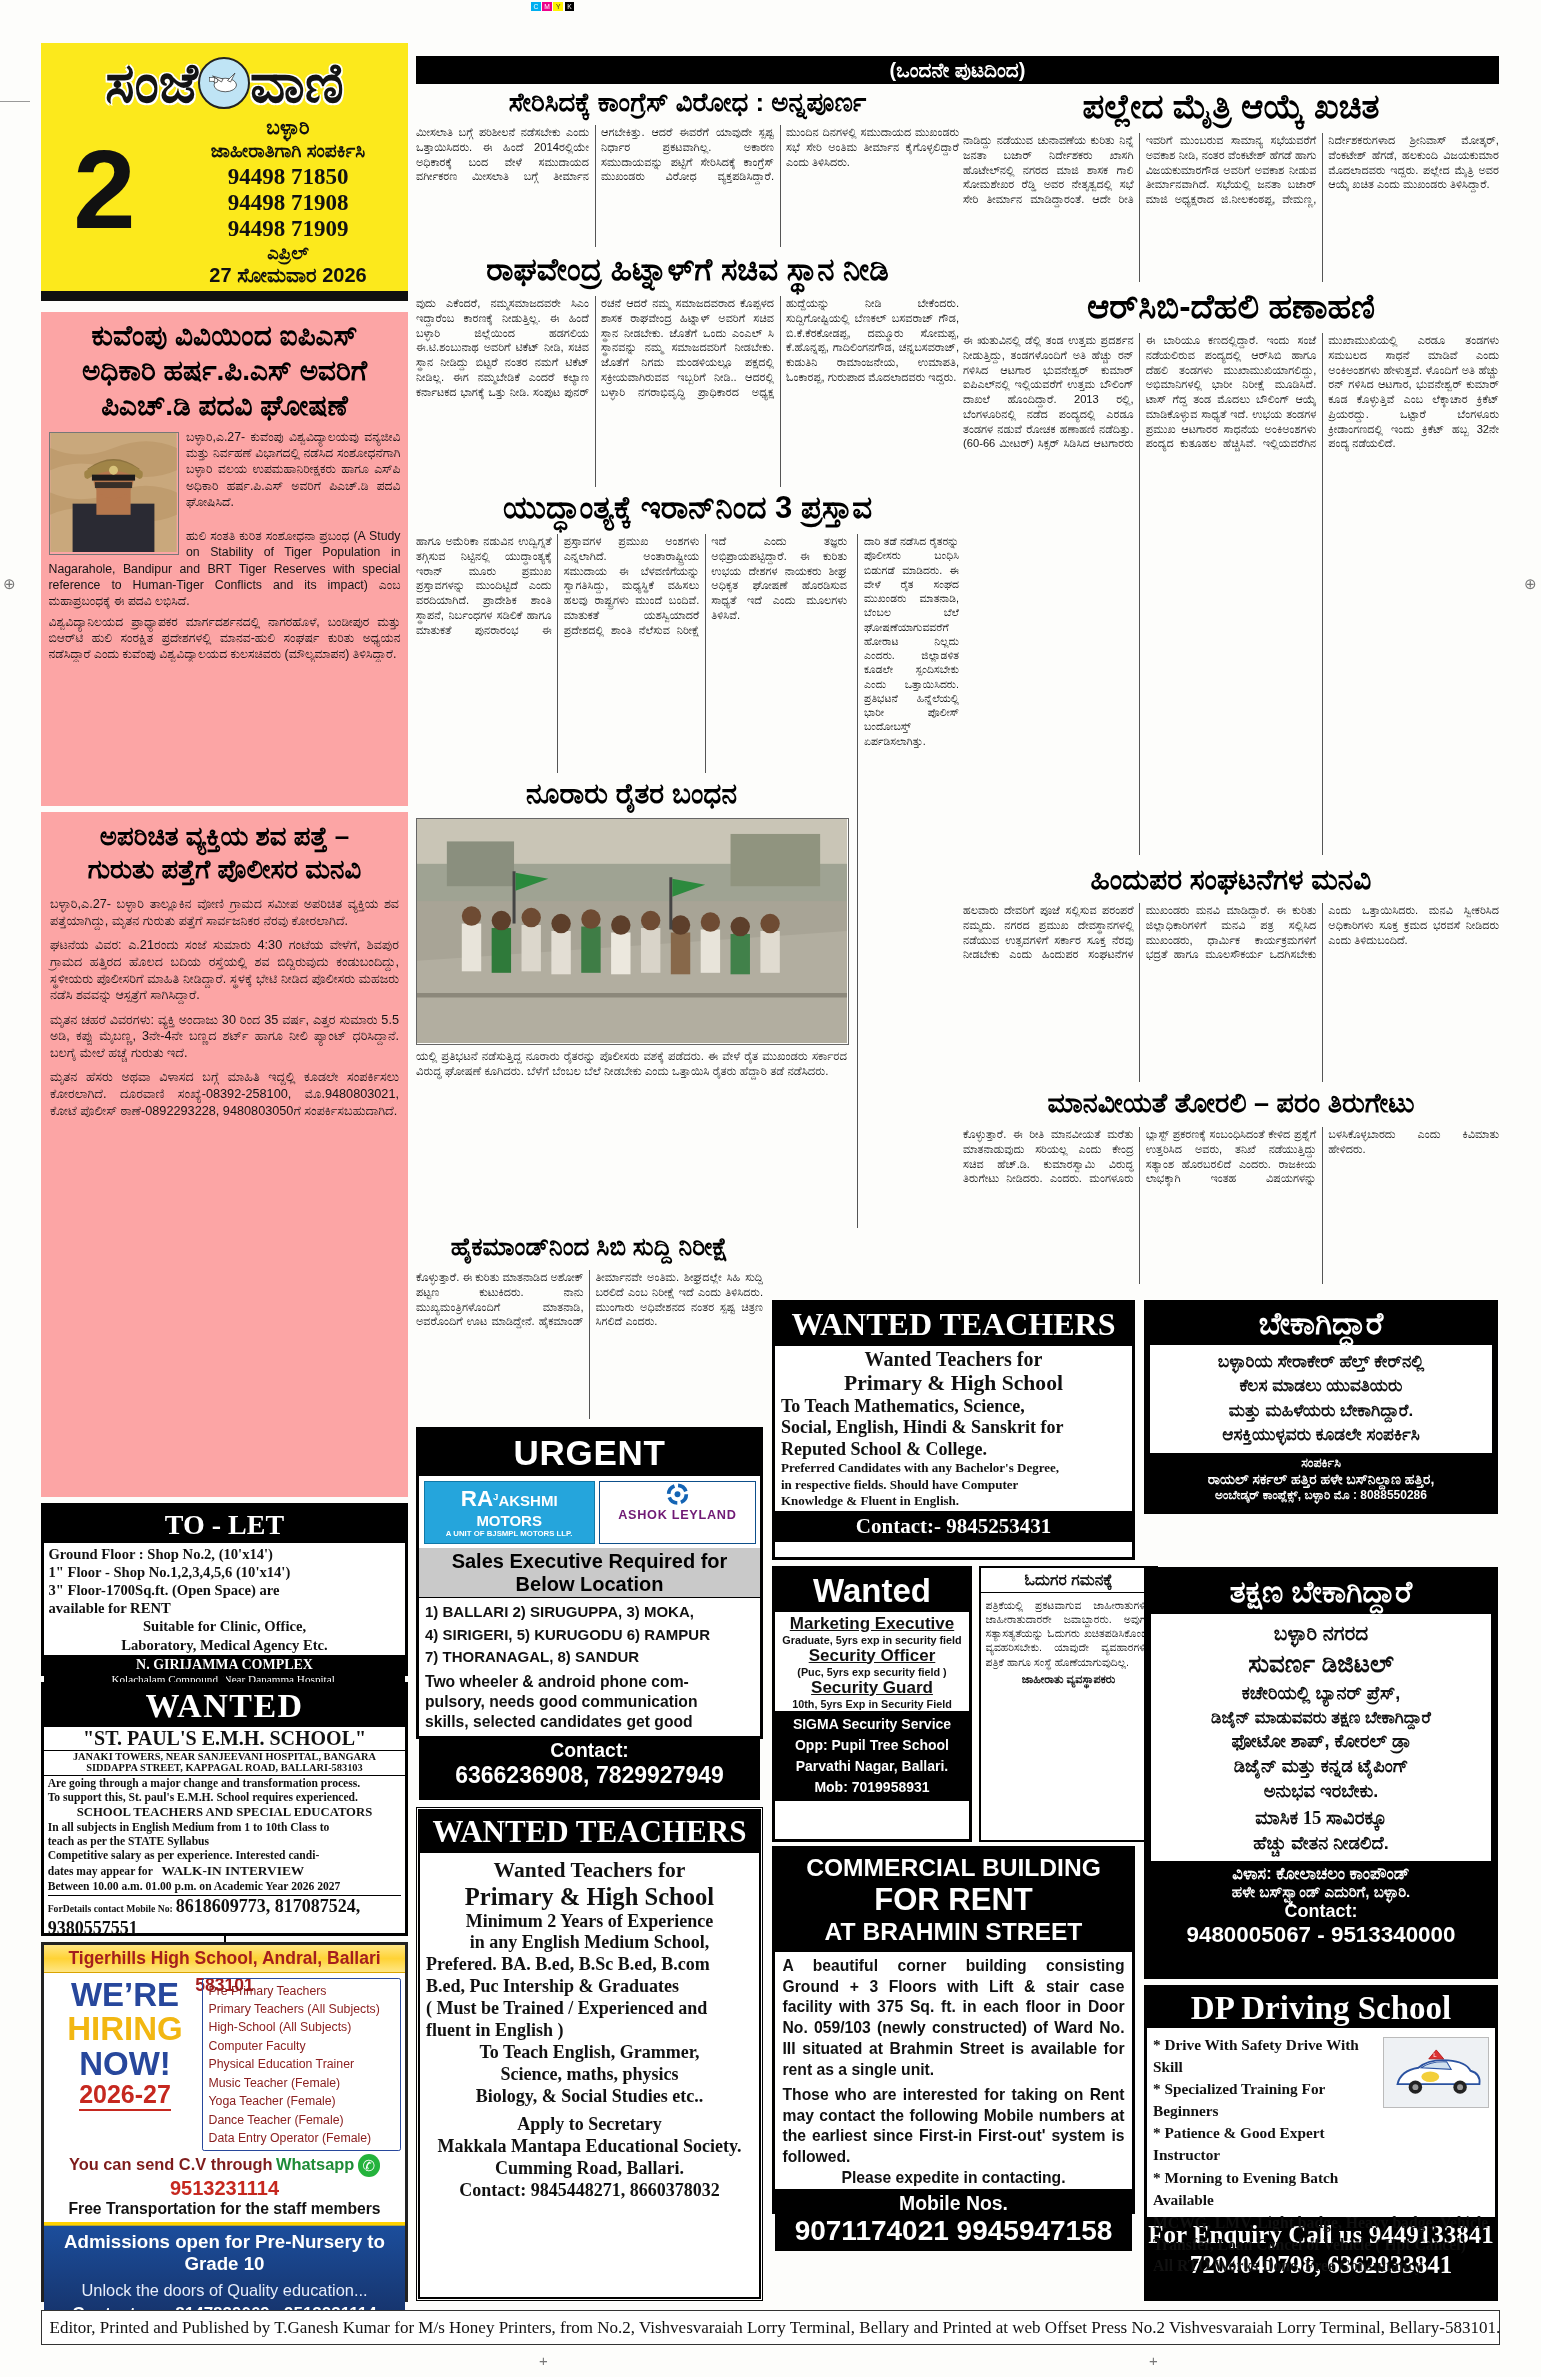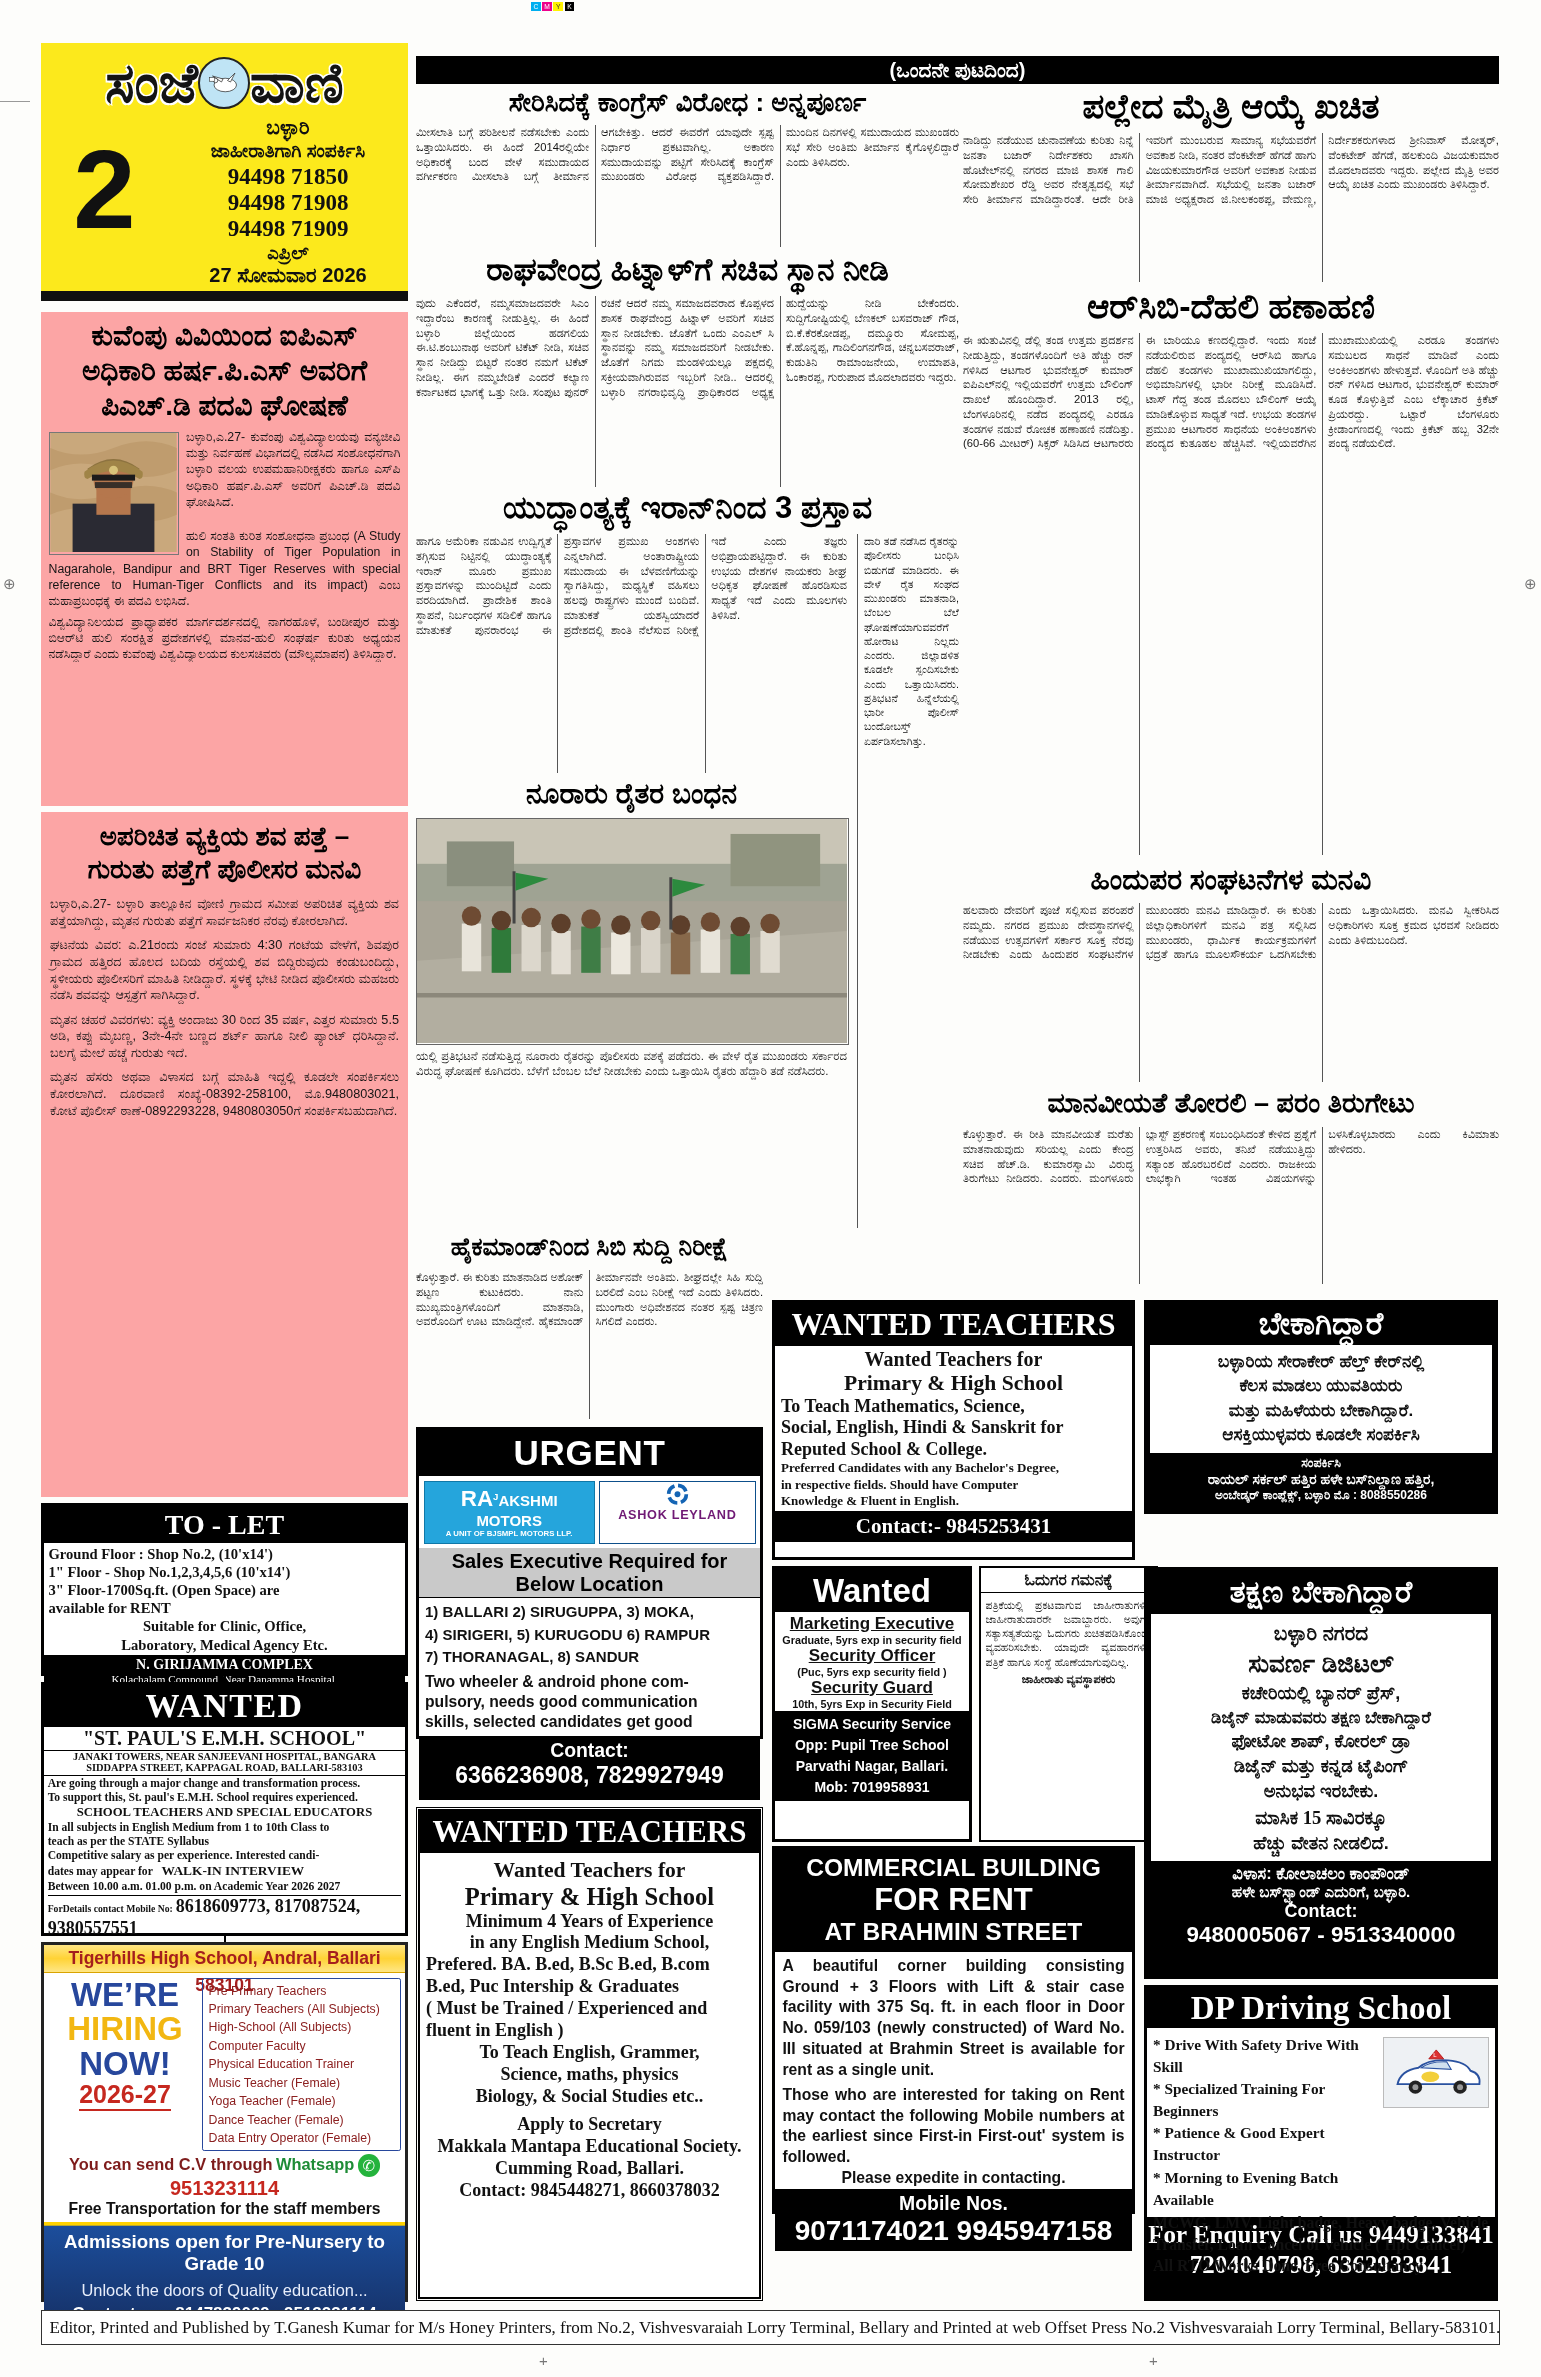--- a/index.html
+++ b/index.html
@@ -290,21 +290,21 @@
   <div class="abs blackbar ctr b" style="left:419px;top:1736px;width:341px;height:64px;">
     <div style="font-size:19.4px;padding-top:3px;">Contact:</div>
     <div style="font-size:23px;">6366236908, 7829927949</div>
   </div>
 
   <div class="abs adframe2" style="left:418px;top:1809px;width:343px;height:490px;">
     <div class="blackbar ctr serif b" style="font-size:31px;height:42px;line-height:42px;">WANTED TEACHERS</div>
     <div class="ctr serif b" style="font-size:21.6px;margin-top:4.5px;">Wanted Teachers for</div>
     <div class="ctr serif b" style="font-size:24.6px;">Primary &amp; High School</div>
     <div class="serif b" style="font-size:18px;line-height:1.22;padding:0 6px;text-align:center;">
-      <div>Minimum 4 Years of Experience</div>
+      <div>Minimum 2 Years of Experience</div>
       <div>in any English Medium School,</div>
       <div style="text-align:left;">Prefered. BA. B.ed, B.Sc B.ed, B.com</div>
       <div style="text-align:left;">B.ed, Puc Intership &amp; Graduates</div>
       <div style="text-align:left;">( Must be Trained / Experienced and</div>
       <div style="text-align:left;">fluent in English )</div>
       <div>To Teach English, Grammer,</div>
       <div>Science, maths, physics</div>
       <div>Biology, &amp; Social Studies etc..</div>
       <div style="margin-top:6px;">Apply to Secretary</div>
       <div>Makkala Mantapa Educational Society.</div>

